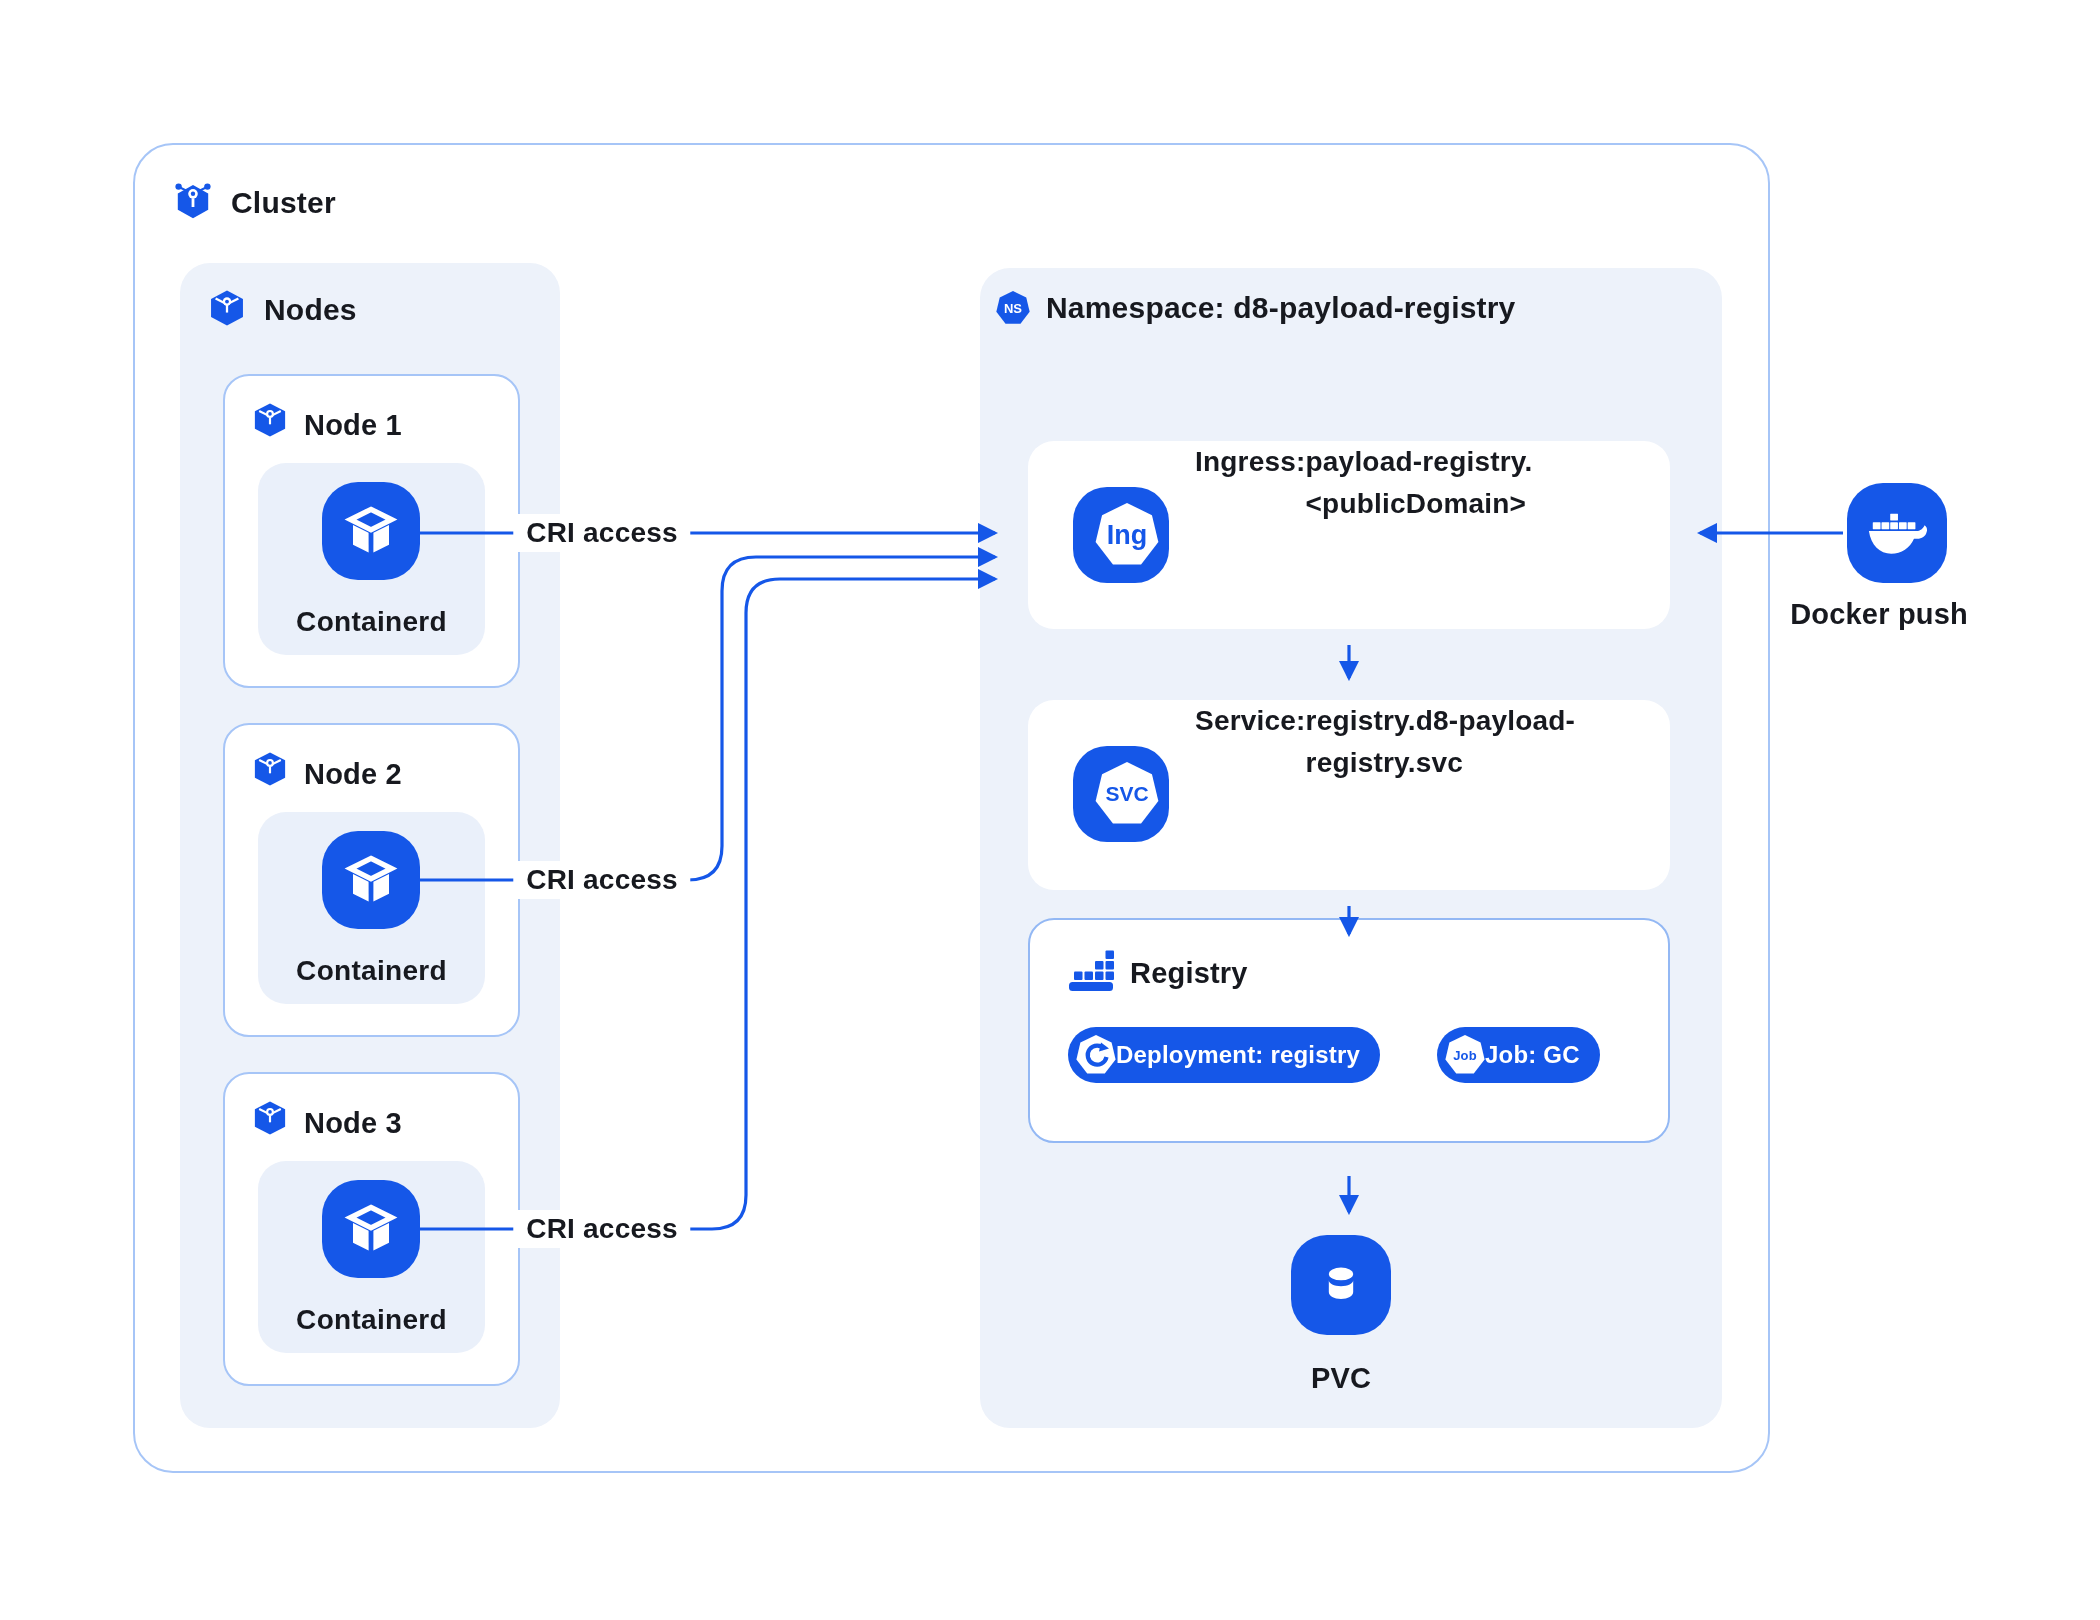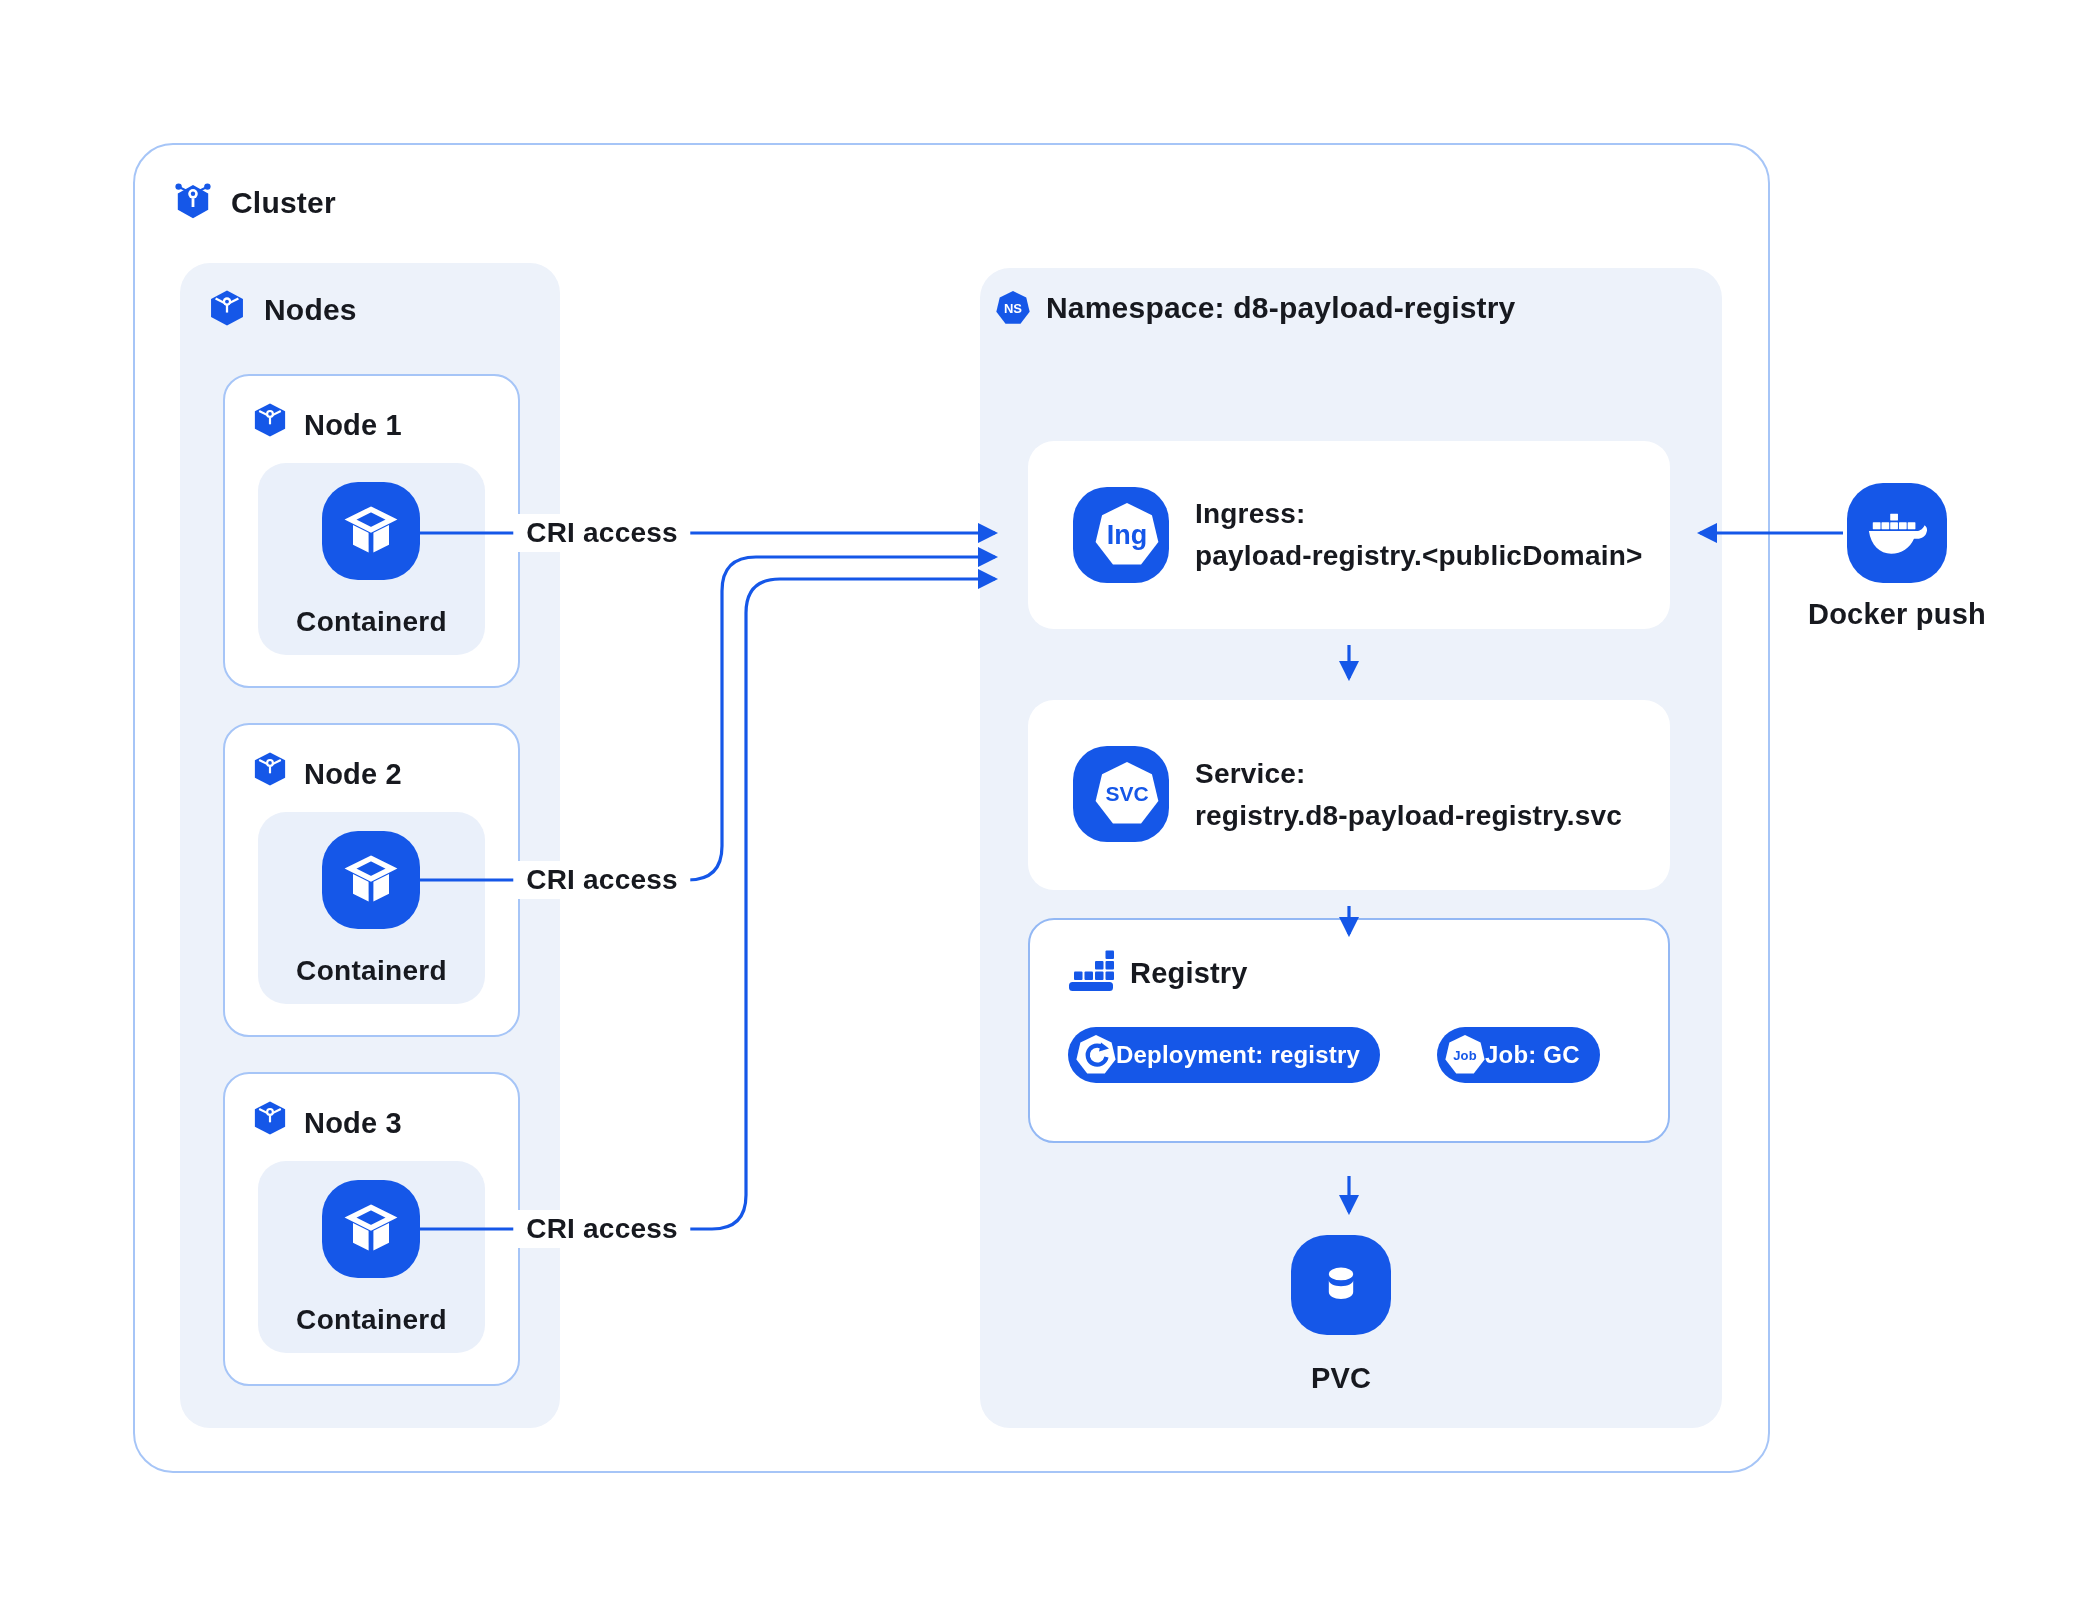--- a/index.html
+++ b/index.html
@@ -48,21 +48,21 @@
 
   
   .white-box { background:#fff; border-radius:26px; }
   .ingress-box  { left:1028px; top:441px; width:642px; height:188px; }
   .service-box  { left:1028px; top:700px; width:642px; height:190px; }
   .registry-box { left:1028px; top:918px; width:642px; height:225px; border:2px solid #93b8f4; }
 
   .res-icon { position:absolute; left:45px; top:46px; width:96px; height:96px; border-radius:34px;padding-left:12px; }
   .res-text {
     position:absolute; left:167px; top:0; bottom:0;
-    display:flex; flex-direction:column; justify-content:center;
+    display:flex; flex-direction:row; justify-content:center;
     font-size:28px; font-weight:700; line-height:42px; letter-spacing:.2px;
   }
 
   .hept {
     clip-path:polygon(50% 0%, 89% 19%, 99% 61%, 72% 96%, 28% 96%, 1% 61%, 11% 19%);
     display:flex; align-items:center; justify-content:center;
   }
   .hept-white { background:#ffffff; color:#1557e8; }
   .hept-blue  { background:#1557e8; color:#ffffff; }
   .badge-ing { width:64px; height:64px; font-size:27px; font-weight:700; }
@@ -84,21 +84,21 @@
   .pill-deployment { left:38px; }
   .pill-job { left:407px; }
 
   
   .pvc-icon    { left:1291px; top:1235px; width:100px; height:100px; border-radius:36px; }
   .docker-icon { left:1847px; top:483px;  width:100px; height:100px; border-radius:36px; }
   .icon-caption {
     text-align:center; font-size:29px; font-weight:700; letter-spacing:.2px;
   }
   .pvc-caption    { left:1241px; top:1362px; width:200px; }
-  .docker-caption { left:1777px; top:598px;  width:240px; }
+  .docker-caption { left:1728px; top:598px;  width:240px;text-align:right; }
 
   
   .edges-svg { left:0; top:0; width:2100px; height:1620px; pointer-events:none; z-index:5; }
   .edge-label {
     z-index:6; transform:translate(-50%,-50%);
     background:#ffffff; padding:3px 13px;
     font-size:28px; font-weight:700; letter-spacing:.2px; white-space:nowrap;
   }
 </style>
 </head>

